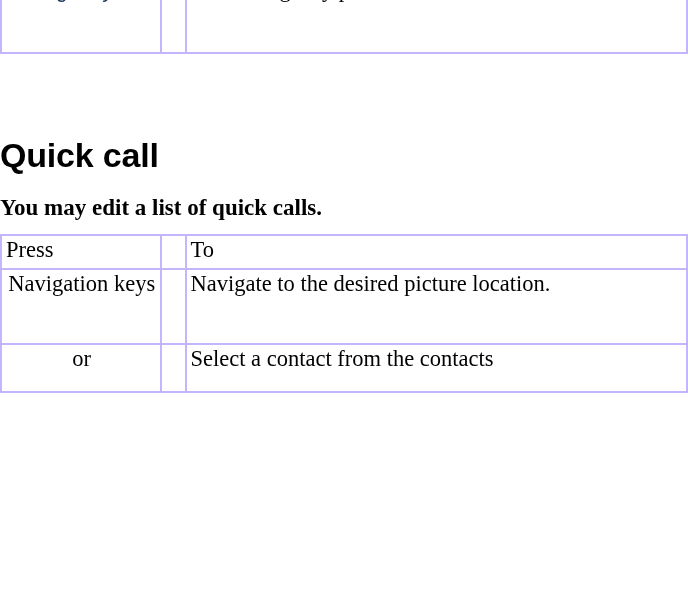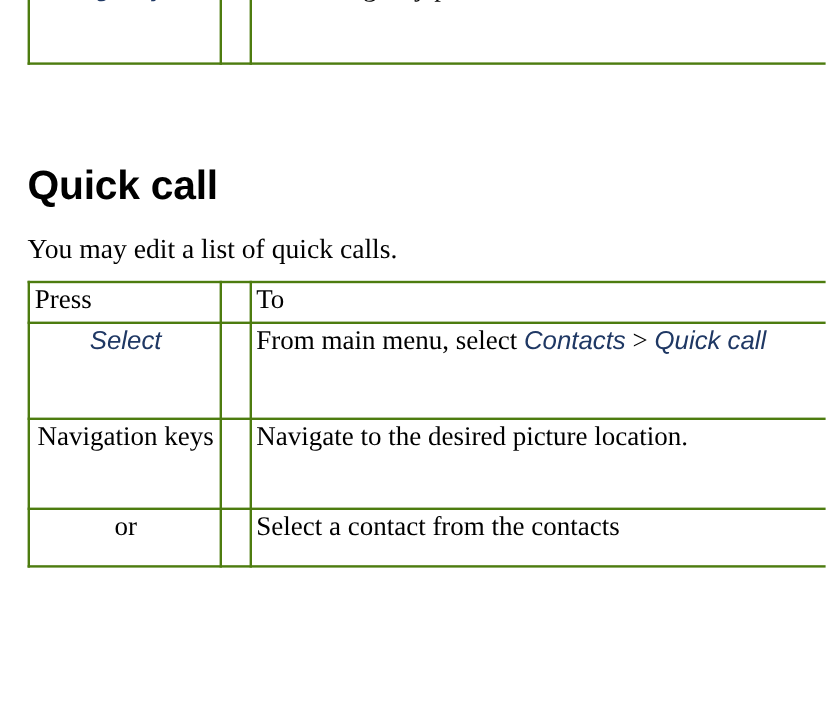--- a/index.html
+++ b/index.html
@@ -11,33 +11,32 @@
     width: 688px;
     height: 601px;
     overflow: hidden;
     font-family: "Liberation Serif", "DejaVu Serif", serif;
     color: #000000;
   }
   .page {
     position: relative;
     width: 572px;
     height: 601px;
-    margin-left: 23px;
   }
 
   
   table.doc-table {
     border-collapse: collapse;
     table-layout: fixed;
     width: 688px;
     font-family: "Liberation Serif", "DejaVu Serif", serif;
   }
   table.doc-table td,
   table.doc-table th {
-    border: 2px solid #4d7c0f;
+    border: 2px solid #c4b5fd;
     padding: 0 3px 0 4px;
     vertical-align: top;
     font-weight: normal;
     font-size: 22.5px;
     line-height: 1.28;
     color: #000000;
   }
   .col-press  { width: 160px; }
   .col-gap    { width: 24px;  }
   .col-to     { width: 500px; }
@@ -87,20 +86,21 @@
   }
   .lede {
     position: absolute;
     left: 0;
     top: 194px;
     margin: 0;
     font-family: "Liberation Serif", "DejaVu Serif", serif;
     font-size: 23px;
     line-height: 1.2;
     color: #000000;
+    font-weight: bold;
   }
 
   
   .bottom-table-wrap {
     position: absolute;
     left: 0;
     top: 234px;
     width: 688px;
   }
   .bottom-table-wrap td { padding-top: 1px; }
@@ -149,27 +149,20 @@
           <col class="col-to">
       </colgroup>
       <tbody>
 
         <tr class="r-head">
           <td class="hdr cell-left">Press</td>
           <td class="hdr"></td>
           <td class="hdr cell-left">To</td>
         </tr>
 
-        <tr class="r-select">
-          <td class="press-cell">
-            <span class="key">Select</span>
-          </td>
-          <td></td>
-          <td class="cell-left"><span>From main menu, select </span><span class="key">Contacts</span><span> &gt; </span><span class="key">Quick call</span></td>
-        </tr>
 
         <tr class="r-nav">
           <td class="press-cell left">Navigation keys</td>
           <td></td>
           <td class="cell-justify">Navigate to the desired picture location.</td>
         </tr>
 
 
         <tr class="r-or">
           <td class="press-cell">or</td>

